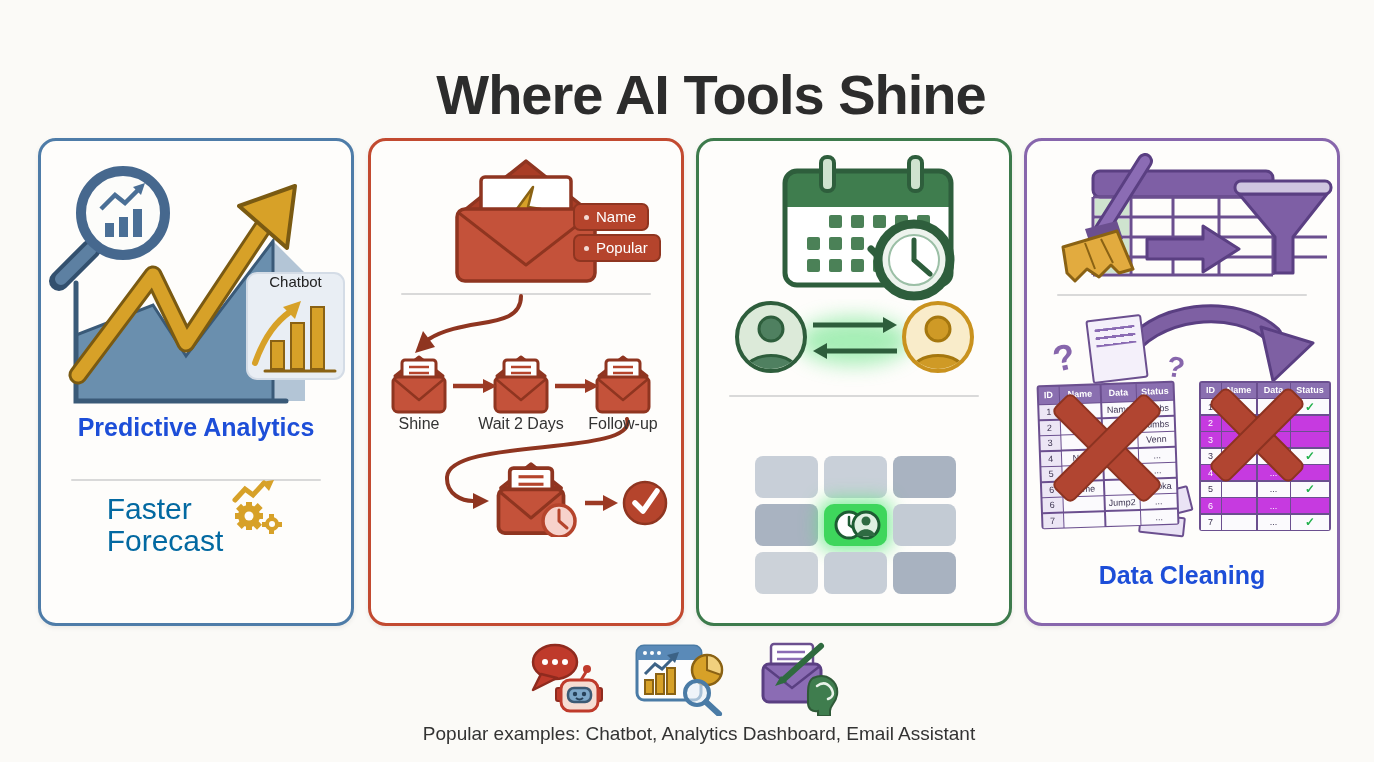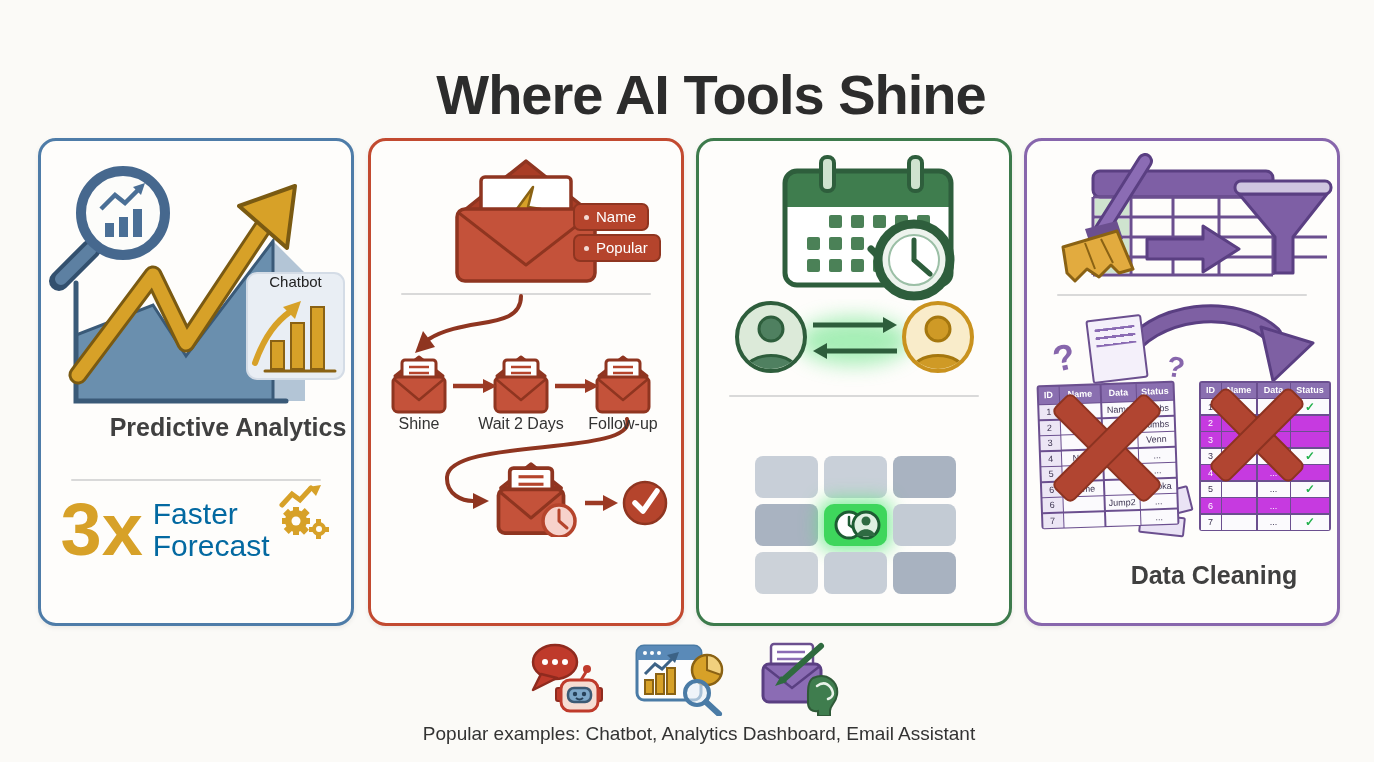--- a/index.html
+++ b/index.html
@@ -7,21 +7,21 @@
        background:#fbfaf7;font-family:"Liberation Sans",sans-serif;color:#2e2e2e;}
   .page-title{position:absolute;top:24px;left:0;width:100%;text-align:center;
        font-size:56px;font-weight:bold;letter-spacing:-1px;color:#2c2c2c;margin-left:24px;}
   .card{position:absolute;top:138px;width:310px;height:482px;background:#fefdfb;
        border-radius:18px;border:3px solid #888;box-shadow:0 2px 5px rgba(0,0,0,.07);}
   .card1{left:38px;border-color:#4e7ca8;}
   .card2{left:368px;border-color:#c24a30;}
   .card3{left:696px;border-color:#3d7b4c;}
   .card4{left:1024px;border-color:#8766ac;}
   .card-title{position:absolute;left:0;width:100%;text-align:center;
-       font-size:25px;font-weight:bold;color:#404040;padding-left:32px;}
+       font-size:25px;font-weight:bold;color:#1d4ed8;}
   .divider{position:absolute;left:30px;right:30px;height:2px;background:#d9d9d9;border-radius:1px;}
   .abs{position:absolute;}
   
   .forecast-label{position:absolute;left:208px;top:132px;width:93px;text-align:center;
        font-size:15px;color:#222;}
   .stat{position:absolute;top:352px;left:0;right:0;display:flex;justify-content:center;
        align-items:center;gap:10px;}
   .stat-x{font-size:74px;font-weight:bold;color:#d7a128;line-height:1;}
   .stat-lines{font-size:30px;font-weight:normal;color:#0369a1;line-height:1.08;}
   .gears{margin:-36px 0 0 -2px;}
@@ -96,21 +96,20 @@
       <rect x="76" y="66" width="9" height="20" fill="#4a6f96"></rect>
       <rect x="90" y="58" width="9" height="28" fill="#4a6f96"></rect>
       <polyline points="58,58 72,44 82,52 96,38" fill="none" stroke="#4a6f96" stroke-width="4.5"></polyline>
       <polygon points="102,32 90,36 98,44" fill="#4a6f96"></polygon>
     </g>
   </svg>
   <div class="forecast-label">Chatbot</div>
   <div class="card-title" style="top:272px">Predictive Analytics</div>
   <div class="divider" style="top:338px"></div>
   <div class="stat">
-    <span class="stat-x">3x</span>
     <div class="stat-lines">
       <div>Faster</div>
       <div>Forecast</div>
     </div>
     <svg class="gears" width="54" height="54" viewBox="0 0 54 54">
       <polyline points="4,20 14,9 22,15 33,3" fill="none" stroke="#d7a128" stroke-width="5" stroke-linecap="round"></polyline>
       <polygon points="43,0 30,2 38,11" fill="#d7a128"></polygon>
       <g fill="#d7a128">
         <circle cx="18" cy="36" r="11"></circle>
         <rect x="15" y="22" width="6" height="8"></rect>

